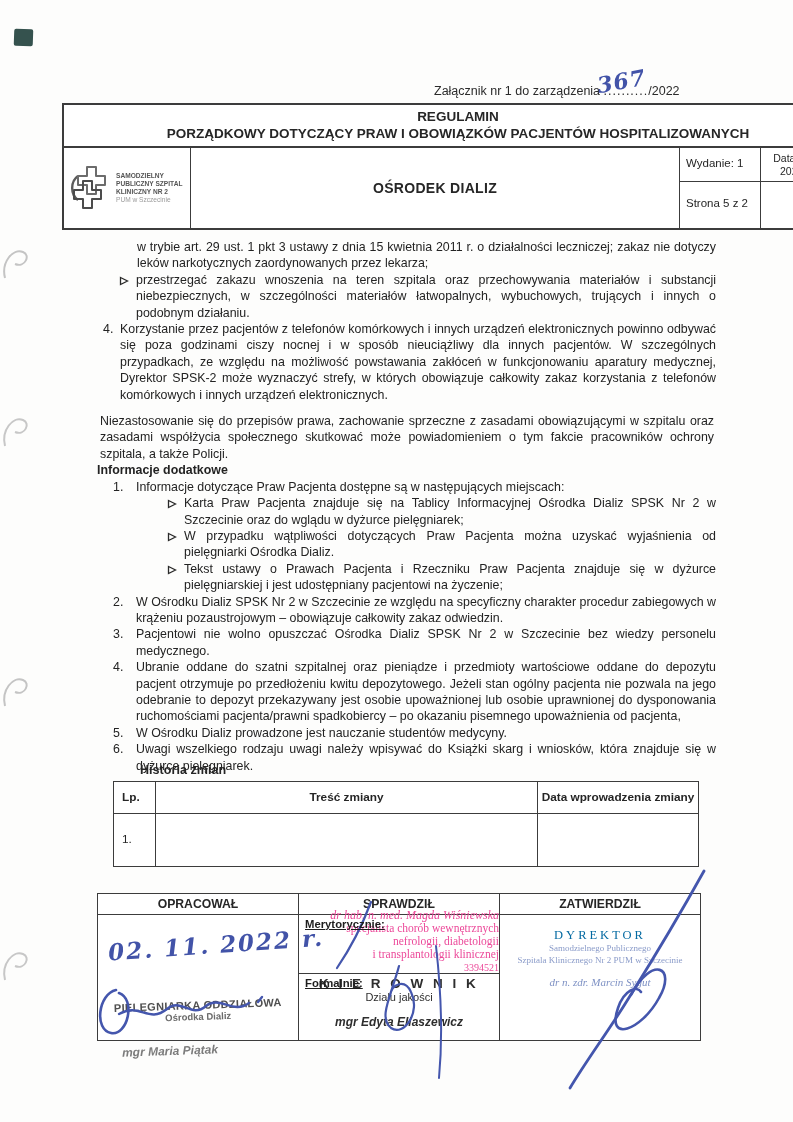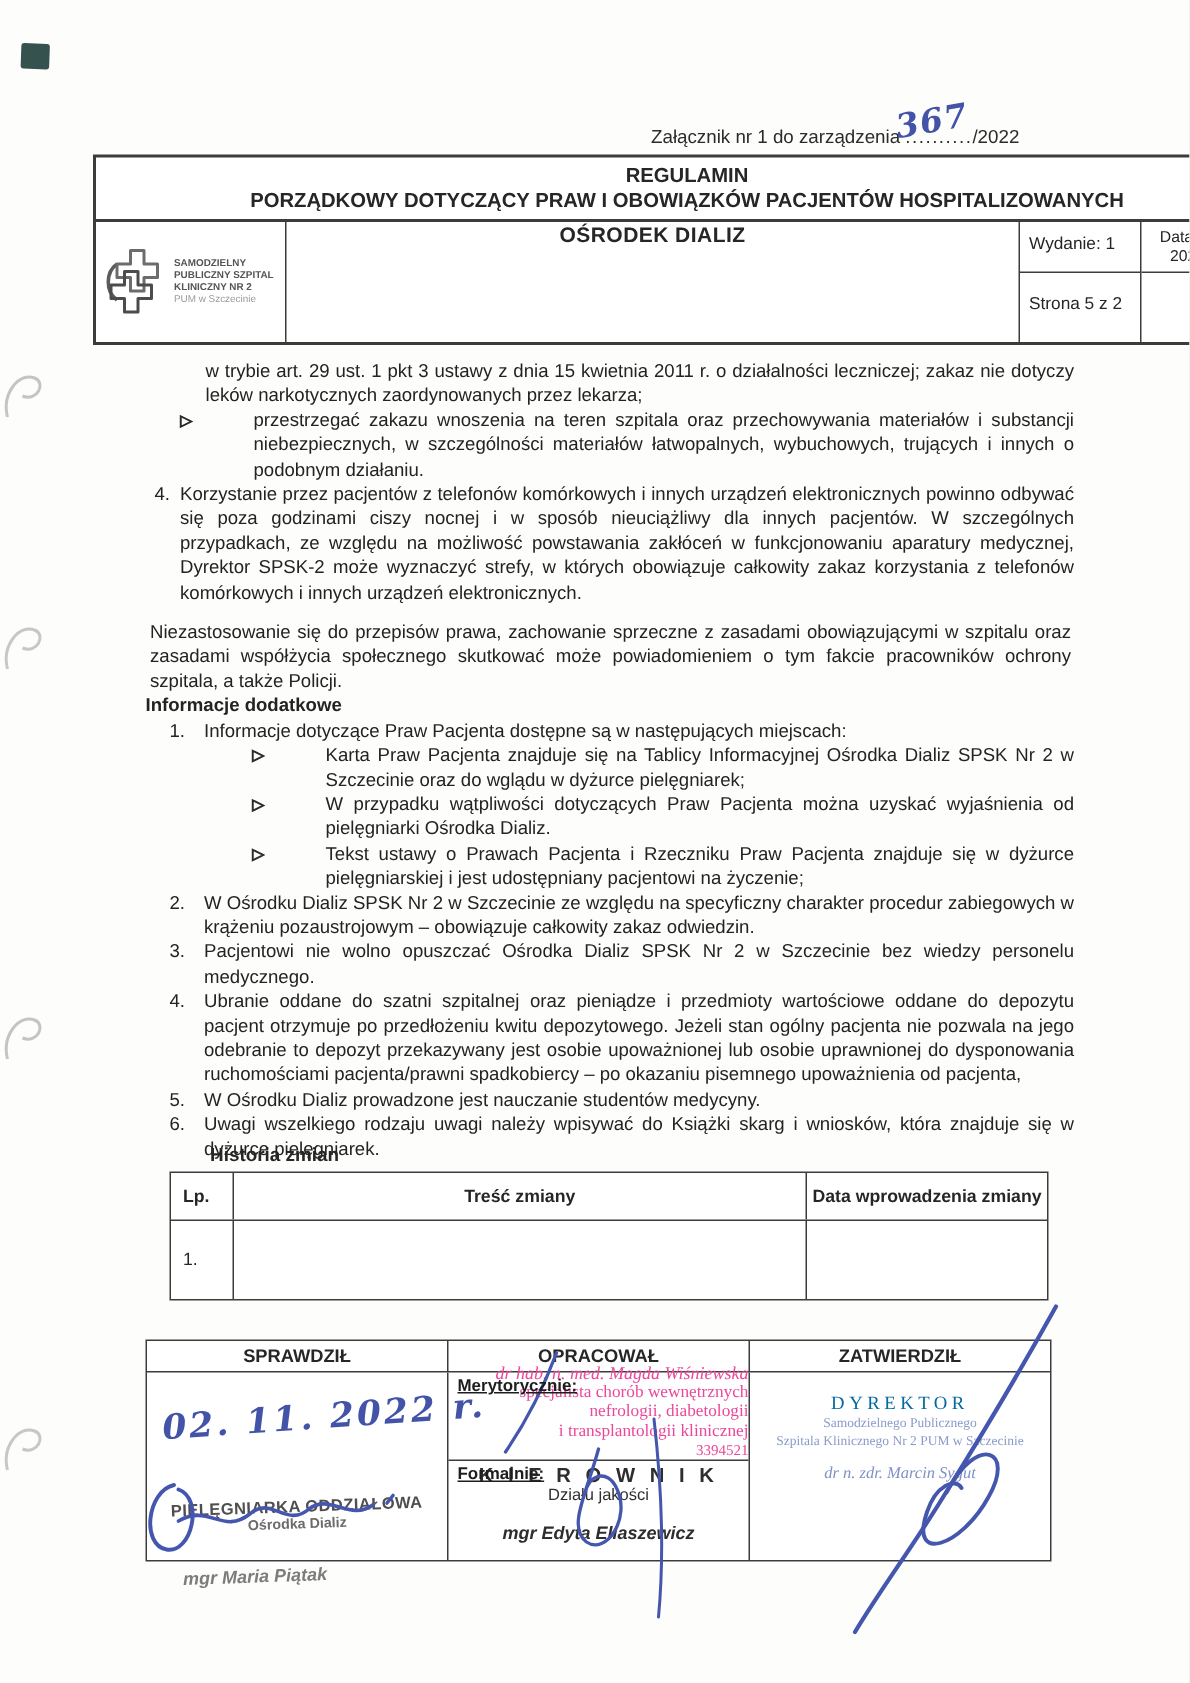--- a/index.html
+++ b/index.html
@@ -15,41 +15,41 @@
                font-weight:bold;font-size:22px;color:#4253a8;transform:rotate(-10deg);letter-spacing:1px;}
   
   .htable{position:absolute;left:62px;top:103px;width:792px;border:2px solid #3c3c3c;box-sizing:border-box;background:#fff;}
   .ht-title{border-bottom:2px solid #3c3c3c;text-align:center;font-weight:bold;padding:4px 0 5px 0;}
   .ht-title .l1{font-size:13.5px;}
   .ht-title .l2{font-size:13.5px;margin-top:2px;}
   .ht-row2{display:flex;height:80px;}
   .ht-logo{width:127px;border-right:1px solid #3c3c3c;display:flex;align-items:center;padding:4px 2px 4px 6px;box-sizing:border-box;}
   .logo-text{margin-left:4px;font-size:6.6px;line-height:8px;color:#555;font-weight:bold;}
   .logo-text .pum{color:#9a9a9a;font-weight:normal;}
-  .ht-center{flex:1;border-right:1px solid #3c3c3c;display:flex;align-items:flex-start;justify-content:center;
+  .ht-center{flex:1;border-right:1px solid #3c3c3c;display:flex;align-items:center;justify-content:center;
              font-weight:bold;font-size:14px;letter-spacing:.3px;}
   .ht-colA{width:81px;border-right:1px solid #3c3c3c;display:flex;flex-direction:column;box-sizing:border-box;}
   .ht-colB{width:91px;display:flex;flex-direction:column;box-sizing:border-box;}
   .ht-cell{box-sizing:border-box;}
   .ht-colA .top{height:34px;border-bottom:1px solid #3c3c3c;font-size:11.5px;padding:9px 0 0 6px;}
   .ht-colA .bot{flex:1;font-size:11.5px;padding:15px 0 0 6px;}
   .ht-colB .top{height:34px;border-bottom:1px solid #3c3c3c;font-size:10.5px;line-height:13px;text-align:center;padding-top:4px;}
   .ht-colB .bot{flex:1;display:flex;align-items:center;justify-content:center;font-size:17px;font-weight:600;}
   
   .bodytext{position:absolute;left:97px;top:239px;width:619px;font-size:12.4px;line-height:16.4px;color:#232323;}
   .jp{text-align:justify;}
   .cont{padding-left:40px;}
   .li{display:flex;}
   .li .n{flex:none;}
   .li .t{flex:1;text-align:justify;}
   .list1 .n{width:17px;padding-left:6px;}
   .list2 .n{width:23px;padding-left:16px;}
   .bl{display:flex;}
   .bl .m{flex:none;width:17px;padding-top:2px;}
-  .bl .t{flex:1;text-align:justify;margin-left:33px;}
+  .bl .t{flex:1;text-align:justify;}
   .bl1{padding-left:22px;}
   .bl2{padding-left:70px;}
   .para-gap{margin-top:10px;}
   .bheading{font-weight:bold;}
   .niez{padding-left:3px;padding-right:2px;}
   
   .hist-title{position:absolute;left:123px;top:763px;font-weight:bold;font-size:12.6px;padding-left:17px;}
   .hist{position:absolute;left:113px;top:781px;width:586px;border:1.5px solid #3c3c3c;box-sizing:border-box;background:#fff;}
   .hist .hrow{display:flex;border-bottom:1px solid #3c3c3c;height:31px;}
   .hist .brow{display:flex;height:52px;}
@@ -217,22 +217,22 @@
     </div>
     <div class="brow">
       <div class="c-lp">1.</div>
       <div class="c-tresc"></div>
       <div class="c-data"></div>
     </div>
   </div>
 
   <div class="appr">
     <div class="hrow">
+      <div>OPRACOWAŁ</div>
       <div>SPRAWDZIŁ</div>
-      <div>OPRACOWAŁ</div>
       <div>ZATWIERDZIŁ</div>
     </div>
     <div class="brow">
       <div class="bcell">
         <div class="hand-date">02. 11. 2022 r.</div>
         <div class="oprac-stamp">
           <div class="s1">PIELĘGNIARKA ODDZIAŁOWA</div>
           <div class="s2">Ośrodka Dializ</div>
         </div>
       </div>

